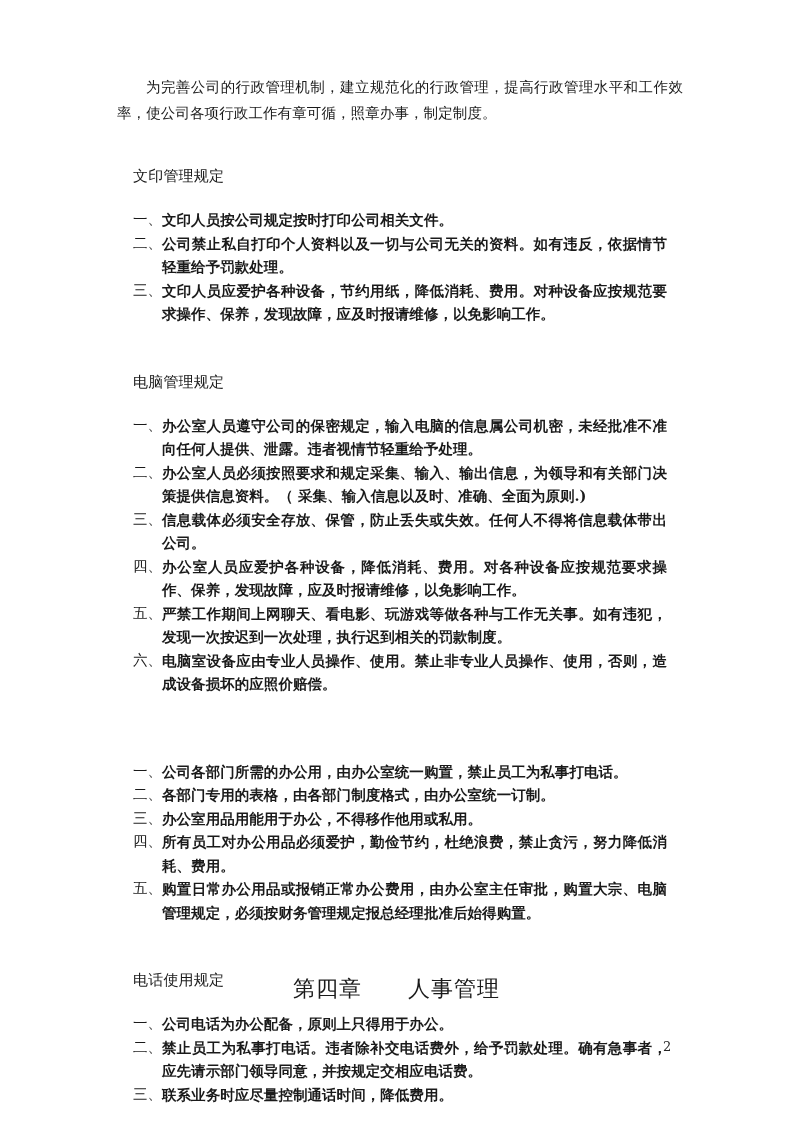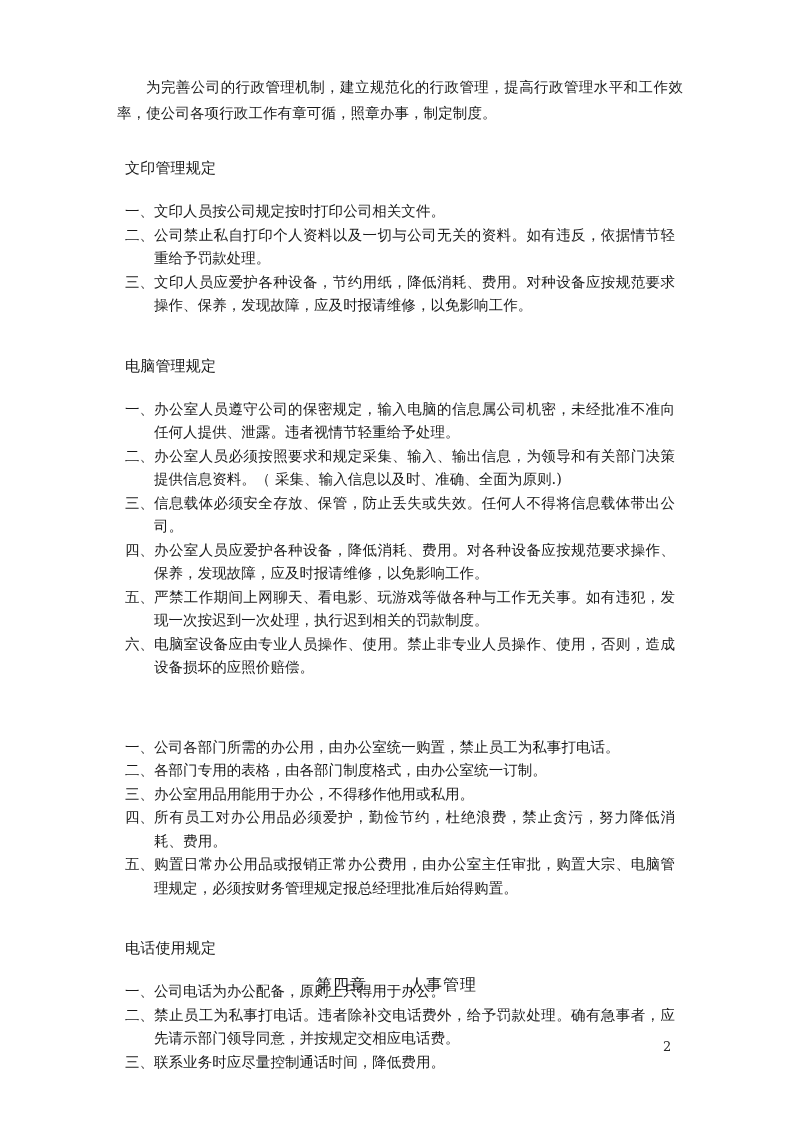--- a/index.html
+++ b/index.html
@@ -34,21 +34,21 @@
   .intro {
     font-size: 14.5px;
     line-height: 26px;
     text-indent: 29px;
     text-align: justify;
     margin: 0 0 4px 0;
     letter-spacing: 0.1px;
   }
 
   
-  .section { margin: 8px; }
+  .section { margin: 16px; }
   .section-heading {
     font-size: 15px;
     line-height: 24px;
     font-weight: normal;
     margin: 0;
     padding: 0;
     letter-spacing: 0.2px;
   }
   .section-heading.bold { font-weight: bold; }
 
@@ -71,33 +71,33 @@
     margin: 0;
   }
   .item-marker {
     position: absolute;
     left: 0;
     top: 0;
     width: 29px;
     font-size: 14.5px;
     line-height: 23.5px;
   }
-  .item-text { display: block; }
+  .item-text { display: block; font-weight: bold; }
 
   
   .chapter-title-wrap {
     position: absolute;
     left: 0;
     top: 958px;
     width: 793px;
     text-align: center;
   }
   .chapter-title {
     display: inline-block;
-    font-size: 16px;
+    font-size: 22px;
     line-height: 32px;
     font-weight: normal;
     letter-spacing: 1px;
   }
   .chapter-title .ch-gap { display: inline-block; width: 30px; }
 
   
   .page-number {
     position: absolute;
     left: 663px;

